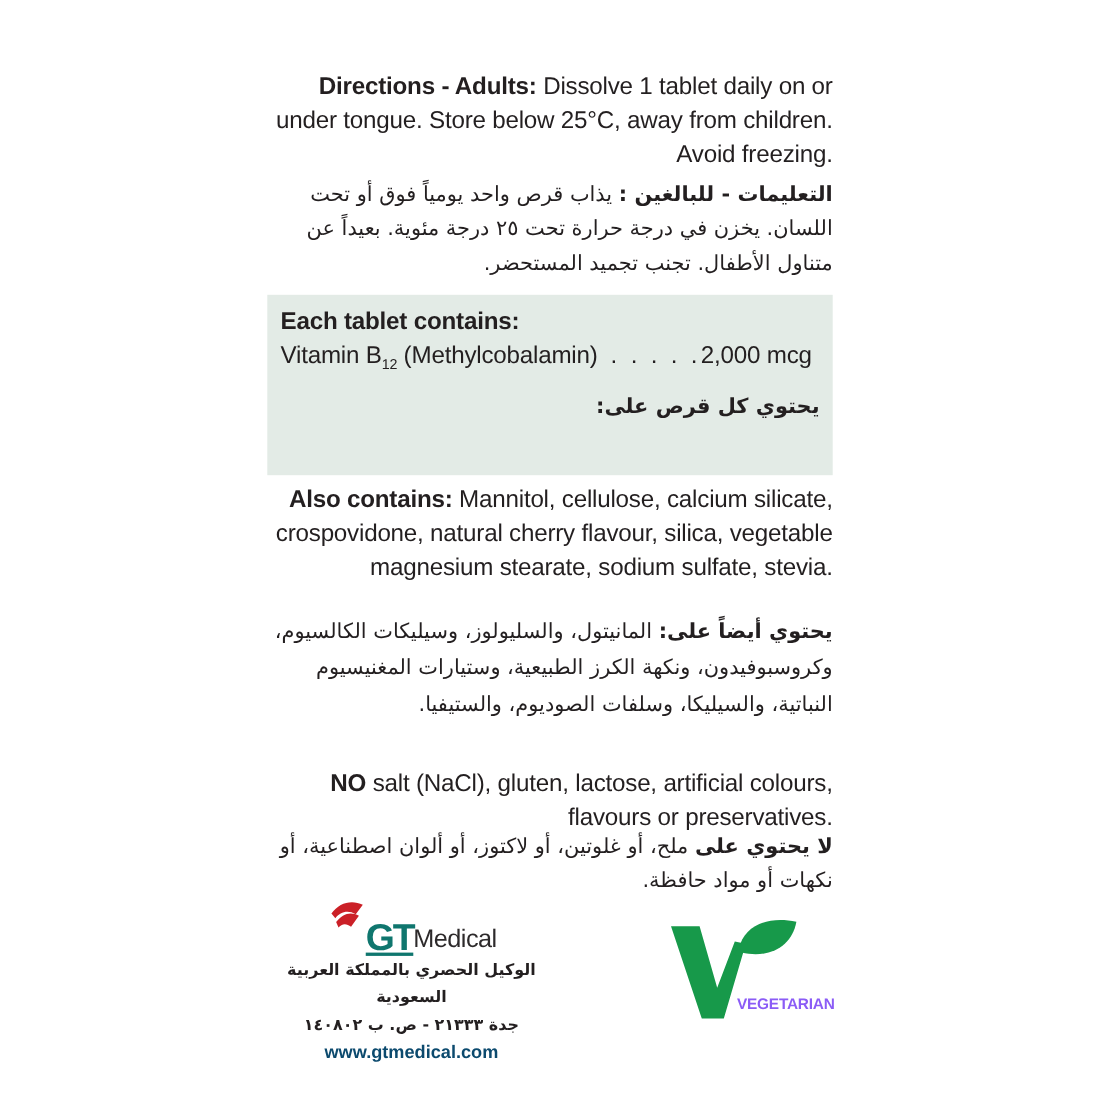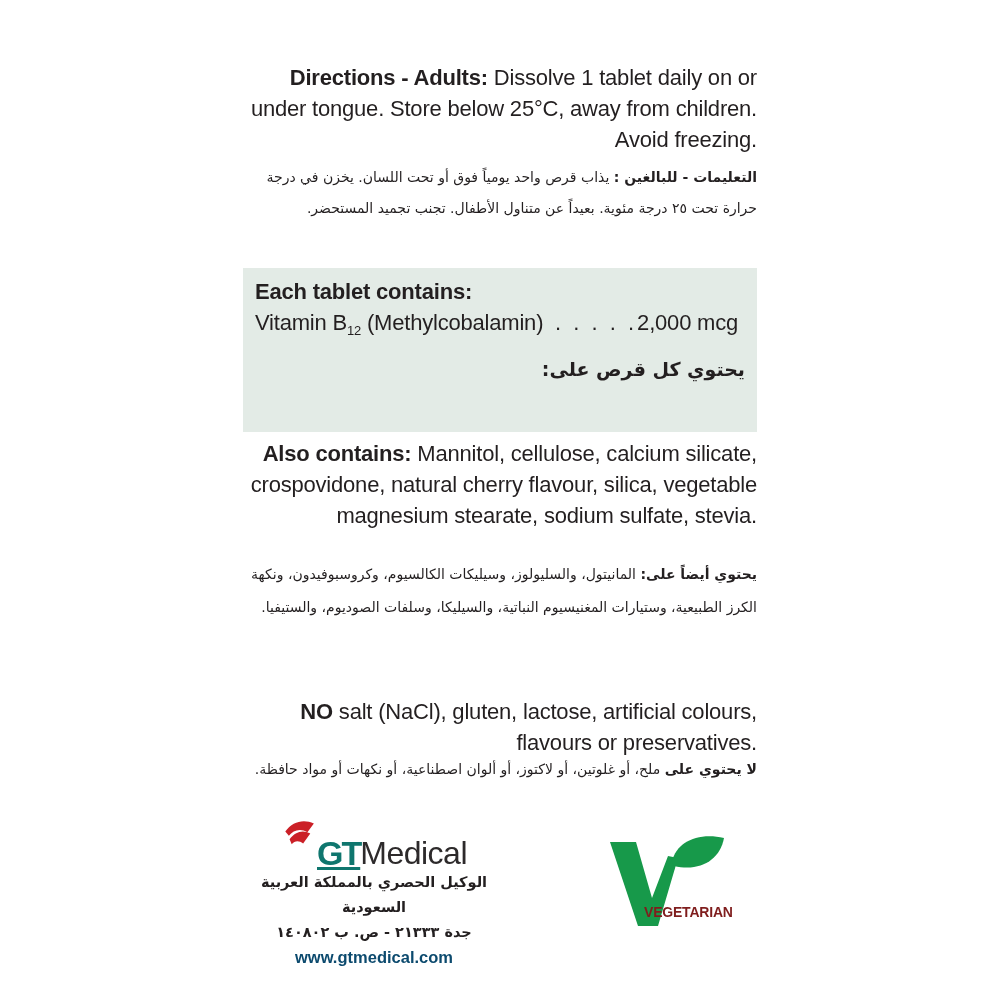--- a/index.html
+++ b/index.html
@@ -4,47 +4,47 @@
 <style>
   html,body{margin:0;padding:0;background:#ffffff;}
   .sheet{
     position:relative;width:1000px;height:1000px;background:#ffffff;overflow:hidden;
     font-family:"Liberation Sans","DejaVu Sans",sans-serif;color:#231f20;
   }
   .col{position:absolute;left:243px;width:514px;}
   .en{font-size:22px;line-height:31px;letter-spacing:-0.2px;text-align:right;}
   .en b{font-weight:bold;}
   .ar{direction:rtl;text-align:right;font-family:"DejaVu Sans",sans-serif;
-      font-size:14px;line-height:31px;}
+      font-size:19px;line-height:31px;}
   .ar .lead{font-weight:bold;}
   .lead{font-weight:bold;}
   p{margin:0;}
 
   .greenbox{box-sizing:border-box;padding:9px 12px 10px 12px;}
   .greenbox .en-head{font-size:22px;line-height:30px;font-weight:bold;letter-spacing:-0.2px;}
   .greenbox .en-row{font-size:22px;line-height:32px;letter-spacing:-0.2px;}
   .greenbox .en-row sub{font-size:13px;}
   .greenbox .ar-head{margin-top:8px;font-size:19px;line-height:28px;font-weight:bold;}
   .greenbox .ar-row{font-size:18px;line-height:30px;}
   .dots{letter-spacing:3px;}
 
   
   .distributor{position:absolute;left:236px;top:822px;width:276px;text-align:center;}
   .logo-row{display:flex;align-items:flex-end;justify-content:center;height:48px;}
   .logo-flag{margin-right:-4px;margin-bottom:14px;}
   .logo-gt{font-size:34px;font-weight:bold;letter-spacing:-2px;line-height:34px;}
-  .logo-medical{font-size:32px;font-weight:normal;letter-spacing:-0.5px;line-height:34px;color:#2d2a2b;}
+  .logo-medical{font-size:23px;font-weight:normal;letter-spacing:-0.5px;line-height:34px;color:#2d2a2b;}
   .dist-ar{direction:rtl;font-family:"DejaVu Sans",sans-serif;font-weight:bold;
            font-size:14.5px;line-height:25px;}
   .dist-url{font-weight:bold;font-size:16.5px;line-height:25px;color:#0c4a6e;}
 
   .veg{position:absolute;left:606px;top:834px;width:160px;height:100px;}
   .veg-mark{position:absolute;left:0;top:0;}
-  .veg-label{position:absolute;left:38px;top:70px;font-size:14px;font-weight:bold;
-             letter-spacing:-0.2px;color:#7f1d1d;}
+  .veg-label{position:absolute;left:64px;top:70px;font-size:14px;font-weight:bold;
+             letter-spacing:-0.2px;color:#8b5cf6;}
 </style>
 </head>
 <body>
 
 <div class="sheet">
 
   <p class="col en" style="top:62px;">
     <b>Directions - Adults:</b><span> Dissolve 1 tablet daily on or under tongue. Store below 25°C, away from children. Avoid freezing.</span>
   </p>
 

